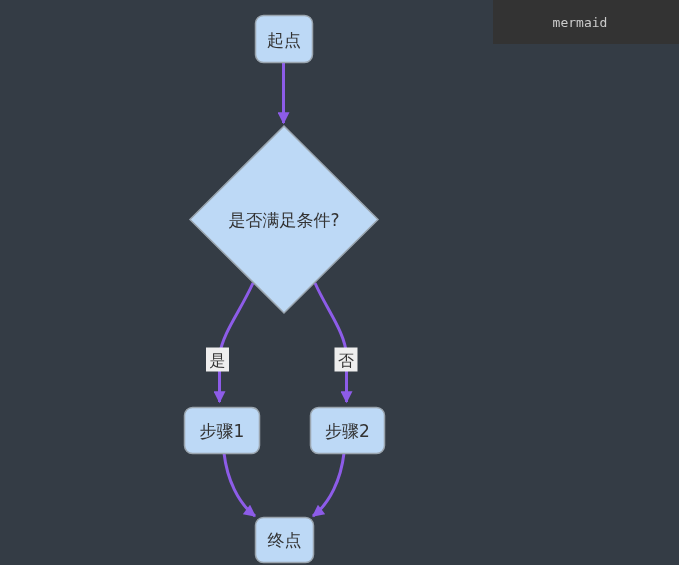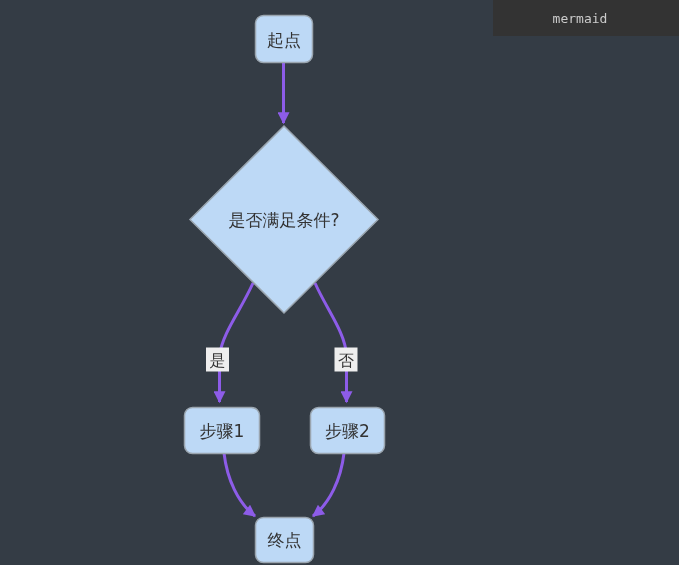--- a/index.html
+++ b/index.html
@@ -20,21 +20,21 @@
     position: absolute;
     left: 0;
     top: 0;
     display: block;
   }
   .mermaid-badge {
     position: absolute;
     top: 0;
     right: 0;
     width: 186px;
-    height: 36px;
+    height: 44px;
     background: var(--header-bg, #333333);
     color: var(--header-text, #cccccc);
     font-family: "DejaVu Sans Mono", "Liberation Mono", monospace;
     font-size: 13px;
     display: flex;
     align-items: center;
     justify-content: center;
     padding-right: 12px;
     box-sizing: border-box;
   }

